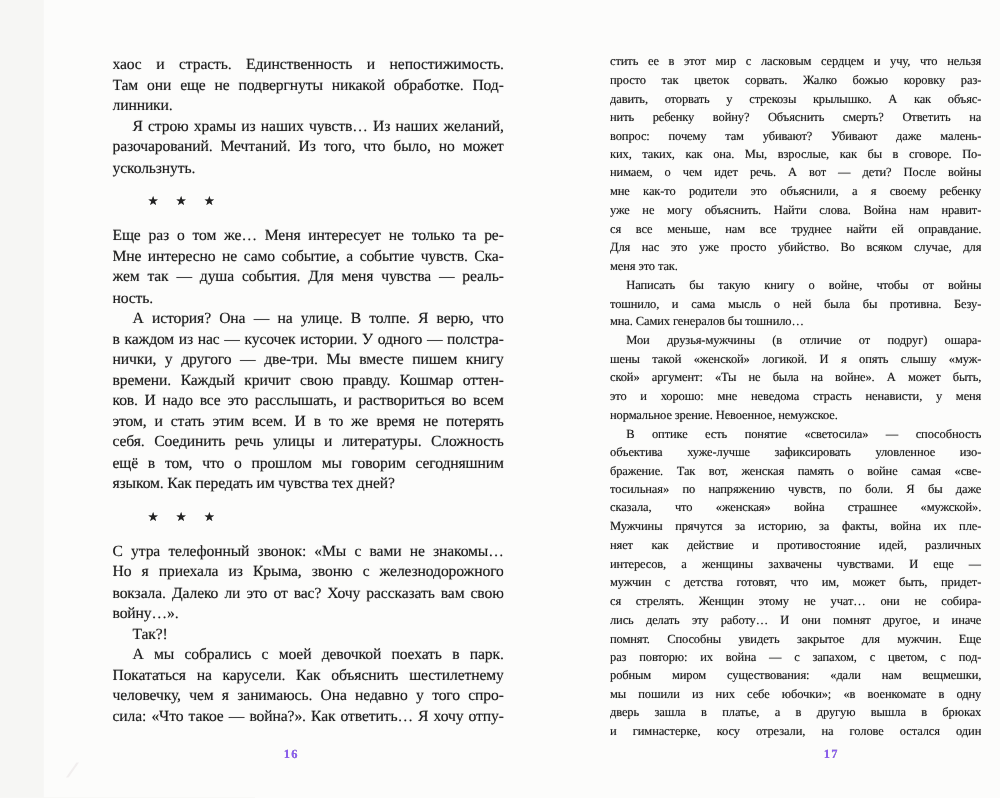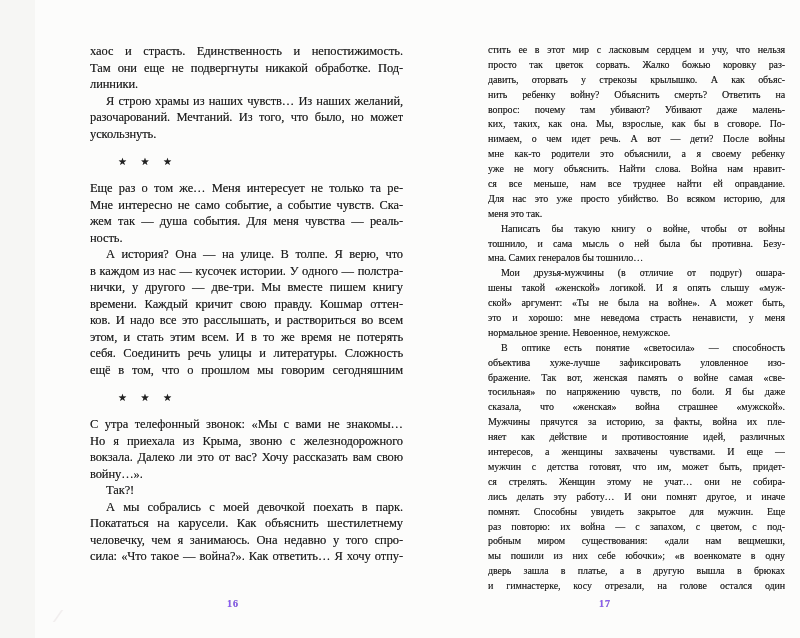--- a/index.html
+++ b/index.html
@@ -58,21 +58,21 @@
     top: 598px;
     width: 60px;
     text-align: center;
     font-size: 10px;
     font-weight: bold;
     letter-spacing: 1px;
     color: #8b5cf6;
     text-shadow: 0 0 0.5px rgba(20,20,20,0.5);
   }
   .pagenum-left  { left: 168px; }
-  .pagenum-right { left: 540px; }
+  .pagenum-right { left: 600px; }
 
   .watermark {
     position: absolute;
     left: 22px;
     top: 610px;
     width: 18px;
     height: 12px;
     border-left: 2px solid rgba(190,178,184,0.35);
     transform: skewX(-35deg);
     opacity: 0.5;
@@ -106,20 +106,21 @@
         </div>
         <div class="para">
           <div class="line ind">А история? Она — на улице. В толпе. Я верю, что</div>
           <div class="line">в каждом из нас — кусочек истории. У одного — полстра-</div>
           <div class="line">нички, у другого — две-три. Мы вместе пишем книгу</div>
           <div class="line">времени. Каждый кричит свою правду. Кошмар оттен-</div>
           <div class="line">ков. И надо все это расслышать, и раствориться во всем</div>
           <div class="line">этом, и стать этим всем. И в то же время не потерять</div>
           <div class="line">себя. Соединить речь улицы и литературы. Сложность</div>
           <div class="line">ещё в том, что о прошлом мы говорим сегодняшним</div>
+          <div class="line end">языком. Как передать им чувства тех дней?</div>
         </div>
         <div class="sep">
           <span>★ ★ ★</span>
         </div>
         <div class="para">
           <div class="line">С утра телефонный звонок: «Мы с вами не знакомы…</div>
           <div class="line">Но я приехала из Крыма, звоню с железнодорожного</div>
           <div class="line">вокзала. Далеко ли это от вас? Хочу рассказать вам свою</div>
           <div class="line end">войну…».</div>
         </div>
@@ -141,21 +142,21 @@
           <div class="line">стить ее в этот мир с ласковым сердцем и учу, что нельзя</div>
           <div class="line">просто так цветок сорвать. Жалко божью коровку раз-</div>
           <div class="line">давить, оторвать у стрекозы крылышко. А как объяс-</div>
           <div class="line">нить ребенку войну? Объяснить смерть? Ответить на</div>
           <div class="line">вопрос: почему там убивают? Убивают даже малень-</div>
           <div class="line">ких, таких, как она. Мы, взрослые, как бы в сговоре. По-</div>
           <div class="line">нимаем, о чем идет речь. А вот — дети? После войны</div>
           <div class="line">мне как-то родители это объяснили, а я своему ребенку</div>
           <div class="line">уже не могу объяснить. Найти слова. Война нам нравит-</div>
           <div class="line">ся все меньше, нам все труднее найти ей оправдание.</div>
-          <div class="line">Для нас это уже просто убийство. Во всяком историю, для</div>
+          <div class="line">Для нас это уже просто убийство. Во всяком случае, для</div>
           <div class="line end">меня это так.</div>
         </div>
         <div class="para">
           <div class="line ind">Написать бы такую книгу о войне, чтобы от войны</div>
           <div class="line">тошнило, и сама мысль о ней была бы противна. Безу-</div>
           <div class="line end">мна. Самих генералов бы тошнило…</div>
         </div>
         <div class="para">
           <div class="line ind">Мои друзья-мужчины (в отличие от подруг) ошара-</div>
           <div class="line">шены такой «женской» логикой. И я опять слышу «муж-</div>

